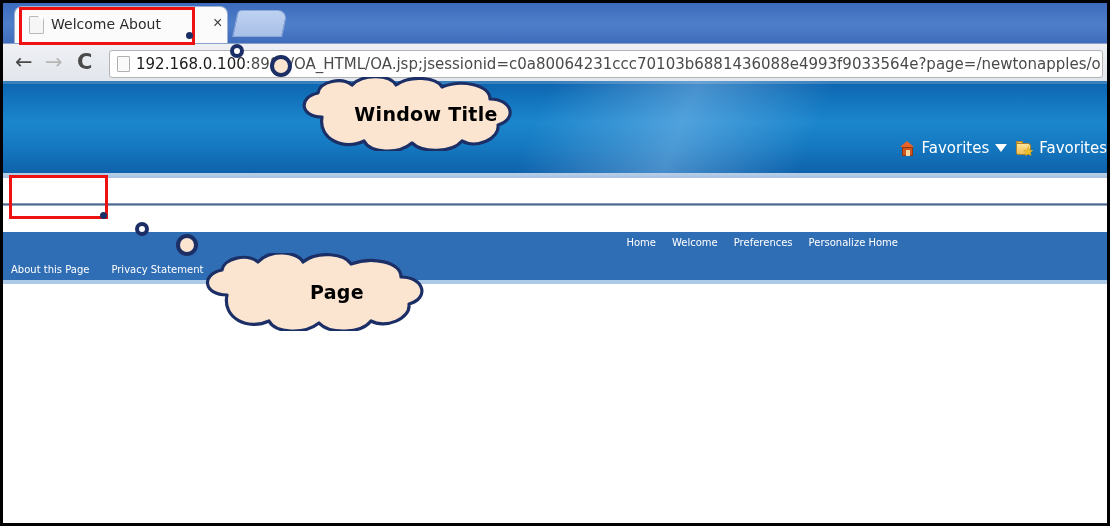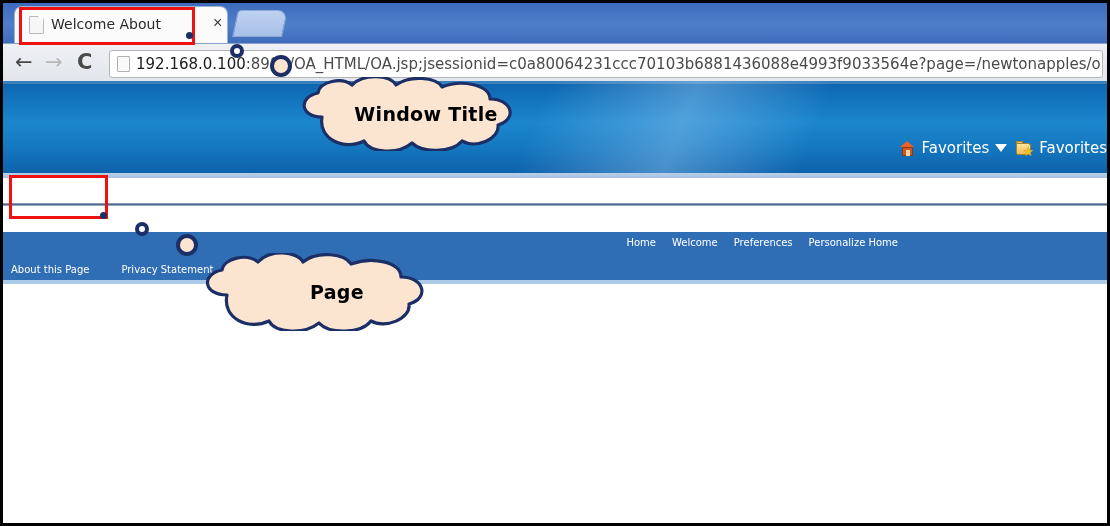--- a/index.html
+++ b/index.html
@@ -306,21 +306,21 @@
     position: absolute;
     right: 209px; top: 5px;
     display: flex;
     gap: 16px;
     white-space: nowrap;
   }
   .footer-links-left {
     position: absolute;
     left: 8px; top: 32px;
     display: flex;
-    gap: 32px;
+    gap: 22px;
     white-space: nowrap;
   }
   .flink {
     color: #ffffff;
     font-size: 10px;
     font-family: "DejaVu Sans", sans-serif;
   }
   .page-body {
     position: absolute;
     left: 0; top: 281px;

